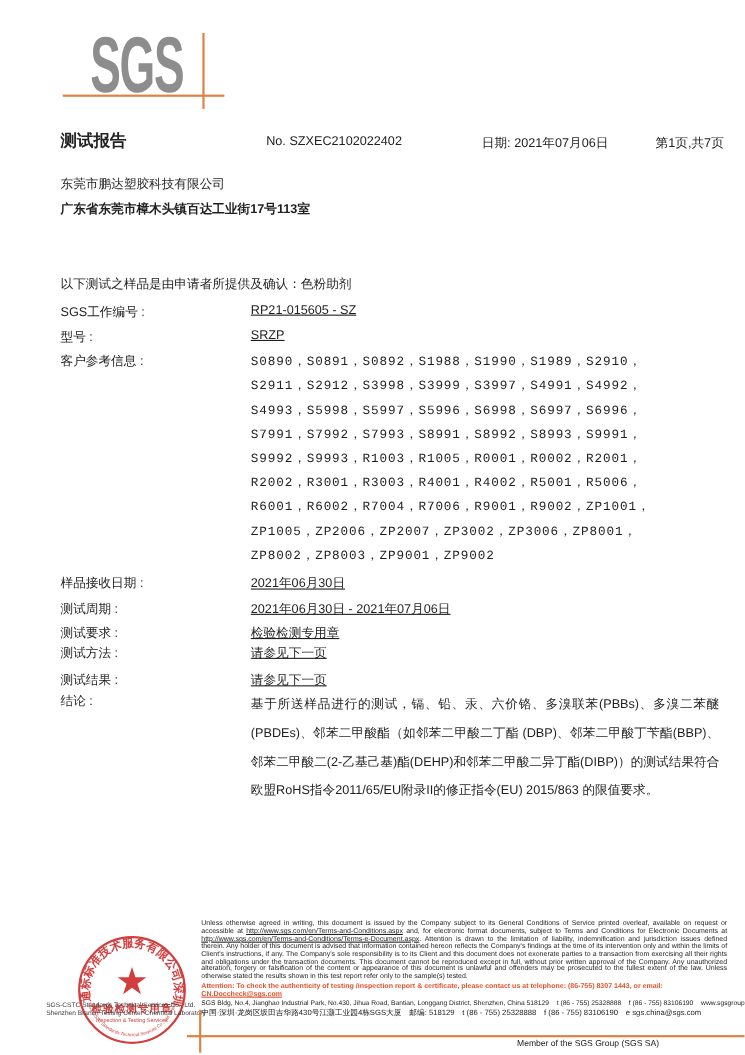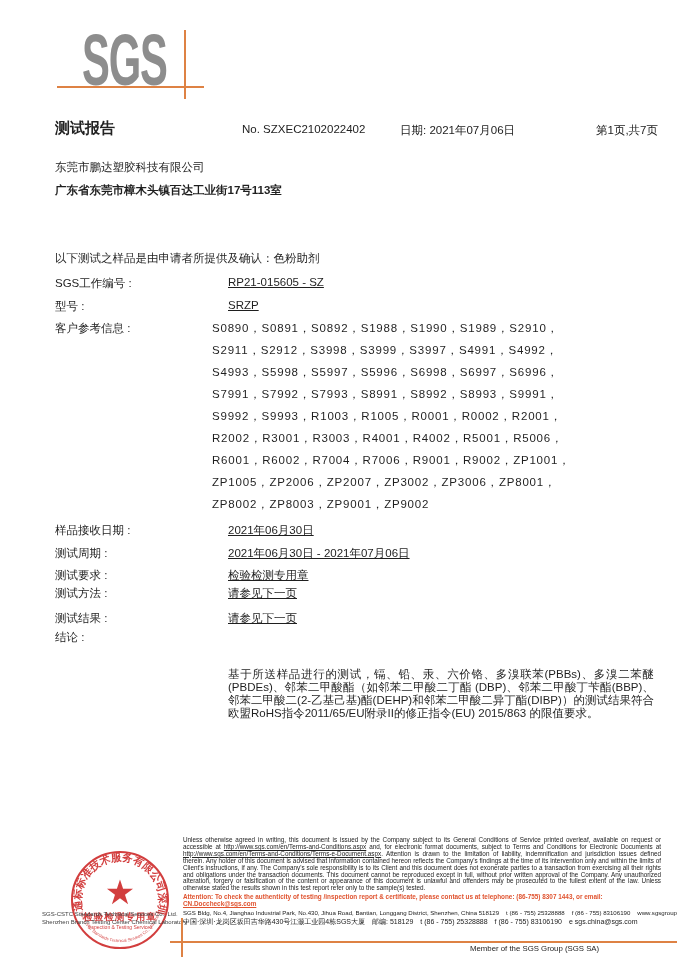--- a/index.html
+++ b/index.html
@@ -15,32 +15,32 @@
     font-size:72px; font-weight:bold; color:#8d8d8d; line-height:1;
     transform:scaleX(0.58); transform-origin:left top; letter-spacing:-2px;
   }
   .logo-hline { position:absolute; left:57px; top:86px; width:147px; height:2px; background:#de8244; }
   .logo-vline { position:absolute; left:184px; top:30px; width:2px; height:69px; background:#de8244; }
 
   
   .doc-title { position:absolute; left:55px; top:119px; font-size:15px; font-weight:bold; color:#222; }
   .hdr { position:absolute; top:123px; font-size:11.5px; color:#222; }
   .hdr.no   { left:214px;margin-left:28px; }
-  .hdr.date { left:400px; }
+  .hdr.date { left:438px; }
   .hdr.page { left:556px;margin-left:40px; }
   .applicant-name    { position:absolute; left:55px; top:160px; font-size:11.5px; }
   .applicant-address { position:absolute; left:55px; top:183px; font-size:11.5px;font-weight:bold; }
 
   
   .intro { position:absolute; left:55px; top:251px; font-size:11.5px; }
   .row { position:absolute; left:55px; width:610px; font-size:11.5px; }
   .row .lbl { position:absolute; left:0; white-space:nowrap; }
   .row .val { position:absolute; left:173px; white-space:nowrap;text-decoration:underline; }
-  .code-line { position:absolute; left:212px; font-size:11.5px; letter-spacing:0.8px; white-space:nowrap; }
-  .para { position:absolute; left:228px; width:426px; font-size:11.5px; line-height:13px; text-align:justify;margin-top:40px; }
+  .code-line { position:absolute; left:228px; font-size:11.5px; letter-spacing:0.8px; white-space:nowrap;font-family:Liberation Mono, monospace; }
+  .para { position:absolute; left:228px; width:426px; font-size:11.5px; line-height:26px; text-align:justify; }
 
   
   .stamp { position:absolute; left:45px; top:842px; opacity:0.92; }
   .stamp-company { position:absolute; left:42px; top:911px; width:165px; font-size:6px; line-height:7.6px; color:#3c3c3c; }
 
   
   .footer-text { position:absolute; left:183px; top:837px; width:478px; }
   .disc { font-size:6.35px; line-height:6.9px; color:#242424; text-align:justify; }
   .u { text-decoration:underline; }
   .attention { font-size:6.4px; line-height:7px; font-weight:bold; color:#e0532f; margin-top:1px; }

